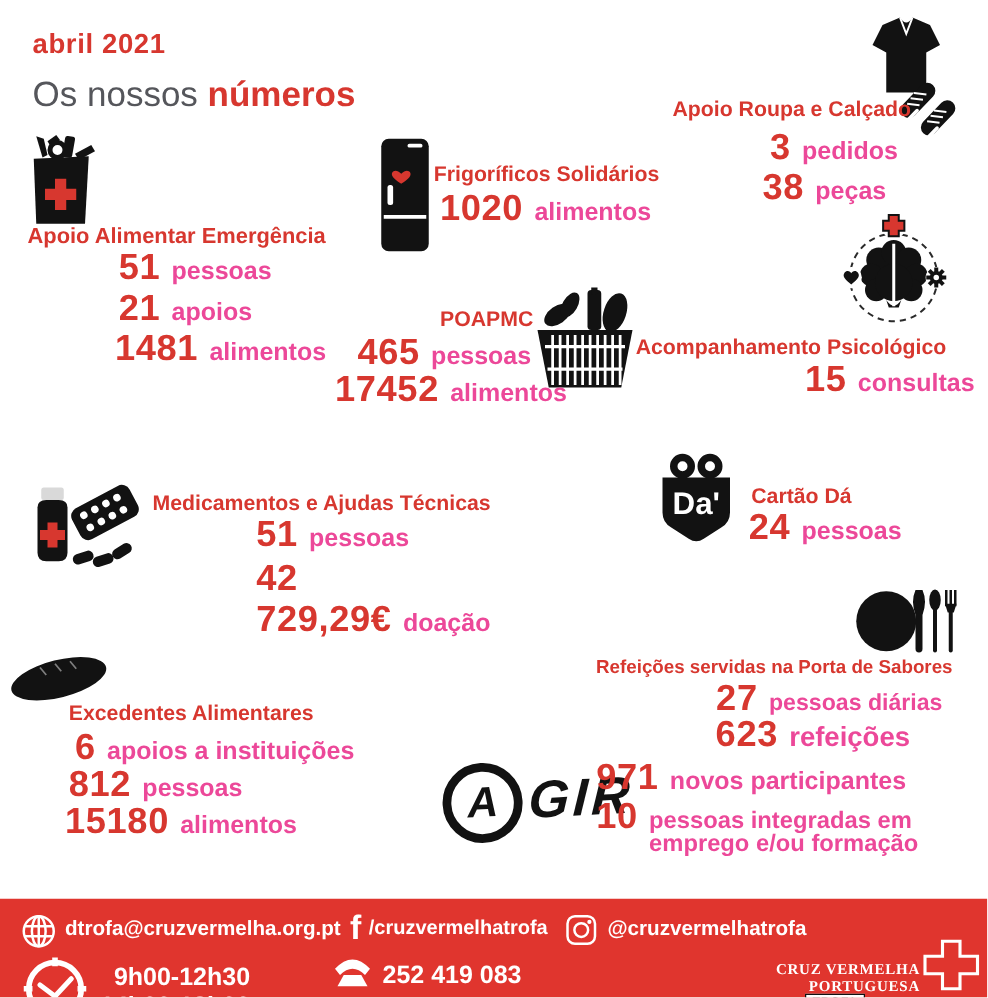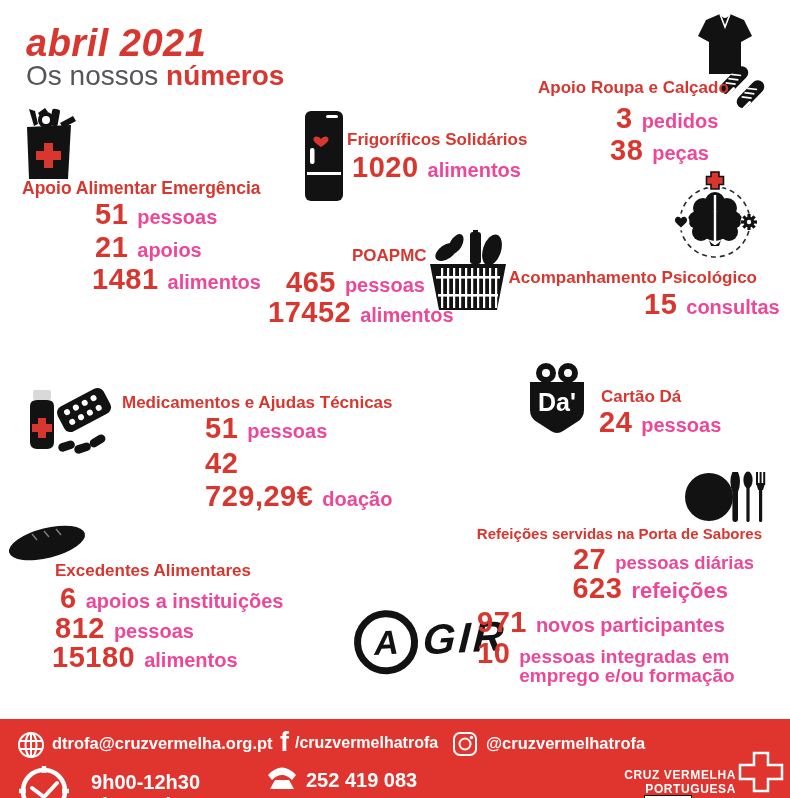--- a/index.html
+++ b/index.html
@@ -4,35 +4,35 @@
 <style>
   html,body{margin:0;padding:0;background:#fff;}
   #canvas{position:relative;width:790px;height:798px;background:#ffffff;overflow:hidden;
           font-family:"Liberation Sans",sans-serif;}
   .abs{position:absolute;}
   .sec-title{position:absolute;color:#d7372f;font-weight:bold;font-size:17px;white-space:nowrap;}
   .stat{position:absolute;display:flex;align-items:baseline;gap:9px;white-space:nowrap;}
   .stat .num{color:#d7372f;font-weight:bold;font-size:29px;letter-spacing:.5px;}
   .stat .lbl{color:#ec4899;font-weight:bold;font-size:20px;}
   .stat .lbl.stack span{display:block;line-height:1.02;}
-  .h1{position:absolute;left:26px;top:22px;font-size:38px;font-weight:bold;color:#d7372f;letter-spacing:.5px;font-style:italic;}
+  .h1{position:absolute;left:26px;top:22px;font-size:22px;font-weight:bold;color:#d7372f;letter-spacing:.5px;}
   .h2{position:absolute;left:26px;top:60px;font-size:28px;color:#55565b;white-space:nowrap;}
   .h2 b{color:#d7372f;}
   .agir-logo{display:flex;align-items:center;gap:5px;transform:rotate(-3deg);}
   .agir-a{width:50px;height:50px;border:7px solid #121212;border-radius:50%;display:flex;
           align-items:center;justify-content:center;font-weight:bold;font-style:italic;
           font-size:34px;color:#121212;}
   .agir-gir{font-weight:bold;font-style:italic;font-size:42px;letter-spacing:3px;color:#121212;
             transform:skew(-6deg);}
   .footer{position:absolute;left:0;top:691px;width:790px;height:101px;background:#e0352e;color:#fff;margin-top:28px;}
   .f-text{position:absolute;font-weight:bold;white-space:nowrap;}
   .fb-f{position:absolute;font-weight:bold;font-size:27px;line-height:1;}
   .hours span{display:block;line-height:1.15;text-align:right;}
   .org{position:absolute;left:560px;top:49px;width:176px;text-align:right;font-weight:bold;
-       font-size:12px;line-height:1.2;letter-spacing:.6px;}
+       font-size:12px;line-height:1.2;letter-spacing:.6px;font-family:Liberation Serif, serif;}
   .org span{display:block;}
   .trofa{position:absolute;left:644px;top:76px;background:#fff;color:#111;border:1.5px solid #111;
          font-weight:normal;font-size:10px;letter-spacing:.5px;padding:1px 5px;}
 </style>
 </head>
 <body>
 
 <div id="canvas">
 
   <div class="h1">abril 2021</div>

